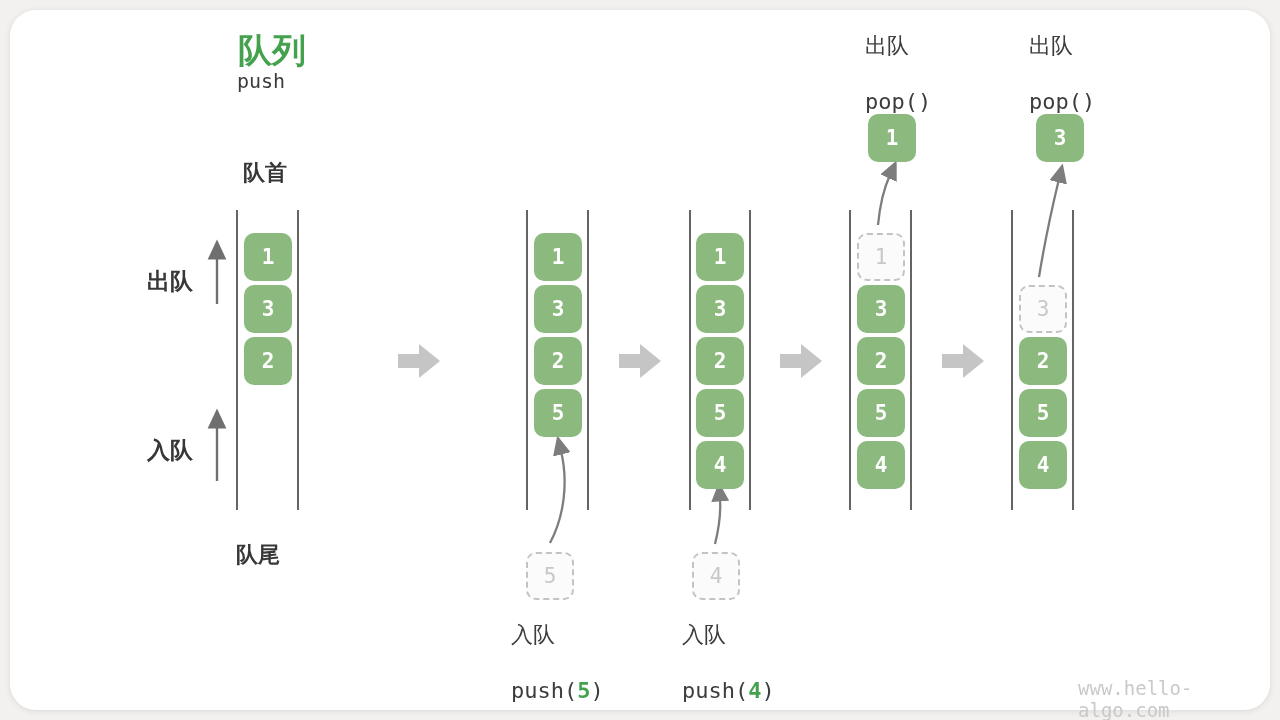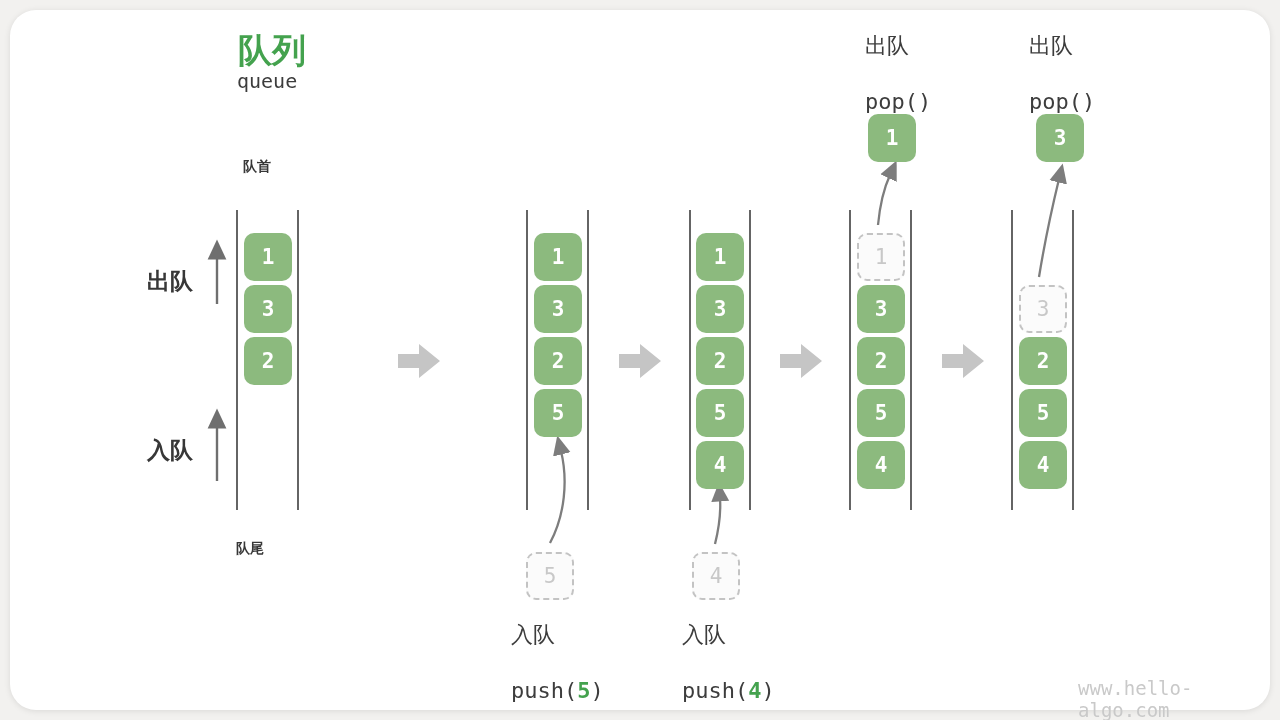--- a/index.html
+++ b/index.html
@@ -32,21 +32,21 @@
     font-size: 34px; font-weight: 700;
     color: #44a24e;
     font-family: Liberation Mono, monospace;
   }
   .title-en {
     left: 237px; top: 69px;
     font-family: "DejaVu Sans Mono", monospace;
     font-size: 20px; color: #3c3c3c;
   }
   .lbl-bold {
-    font-size: 14px; font-weight: 700; color: #373737;
+    font-size: 22px; font-weight: 700; color: #373737;
   }
   .lbl-front { left: 243px; top: 158px; }
   .lbl-rear  { left: 236px; top: 540px; }
   .lbl-deq-side { left: 147px; top: 266px; font-size: 23px; }
   .lbl-enq-side { left: 147px; top: 435px; font-size: 23px; }
 
   
   .cell {
     position: absolute;
     width: 48px; height: 48px;
@@ -130,21 +130,21 @@
 
   <g stroke="#7d7d7d" stroke-width="2.3" fill="none">
     <path d="M 550,543 C 565,515 568,480 561,451" marker-end="url(#ahCurve)"></path>
     <path d="M 715,544 C 719,528 721,513 720,498" marker-end="url(#ahCurve)"></path>
     <path d="M 878,225 C 880,204 884,188 890,175" marker-end="url(#ahCurve)"></path>
     <path d="M 1039,277 C 1045,240 1052,208 1059,179" marker-end="url(#ahCurve)"></path>
   </g>
 </svg>
 
 <div class="abs title-zh">队列</div>
-<div class="abs title-en">queue</div>
+<div class="abs title-en">push</div>
 
 <div class="abs lbl-bold lbl-front">队首</div>
 <div class="abs lbl-bold lbl-rear">队尾</div>
 <div class="abs lbl-bold lbl-deq-side">出队</div>
 <div class="abs lbl-bold lbl-enq-side">入队</div>
 
 <div class="cell" style="left:244px;top:233px">1</div>
 <div class="cell" style="left:244px;top:285px">3</div>
 <div class="cell" style="left:244px;top:337px">2</div>
 

